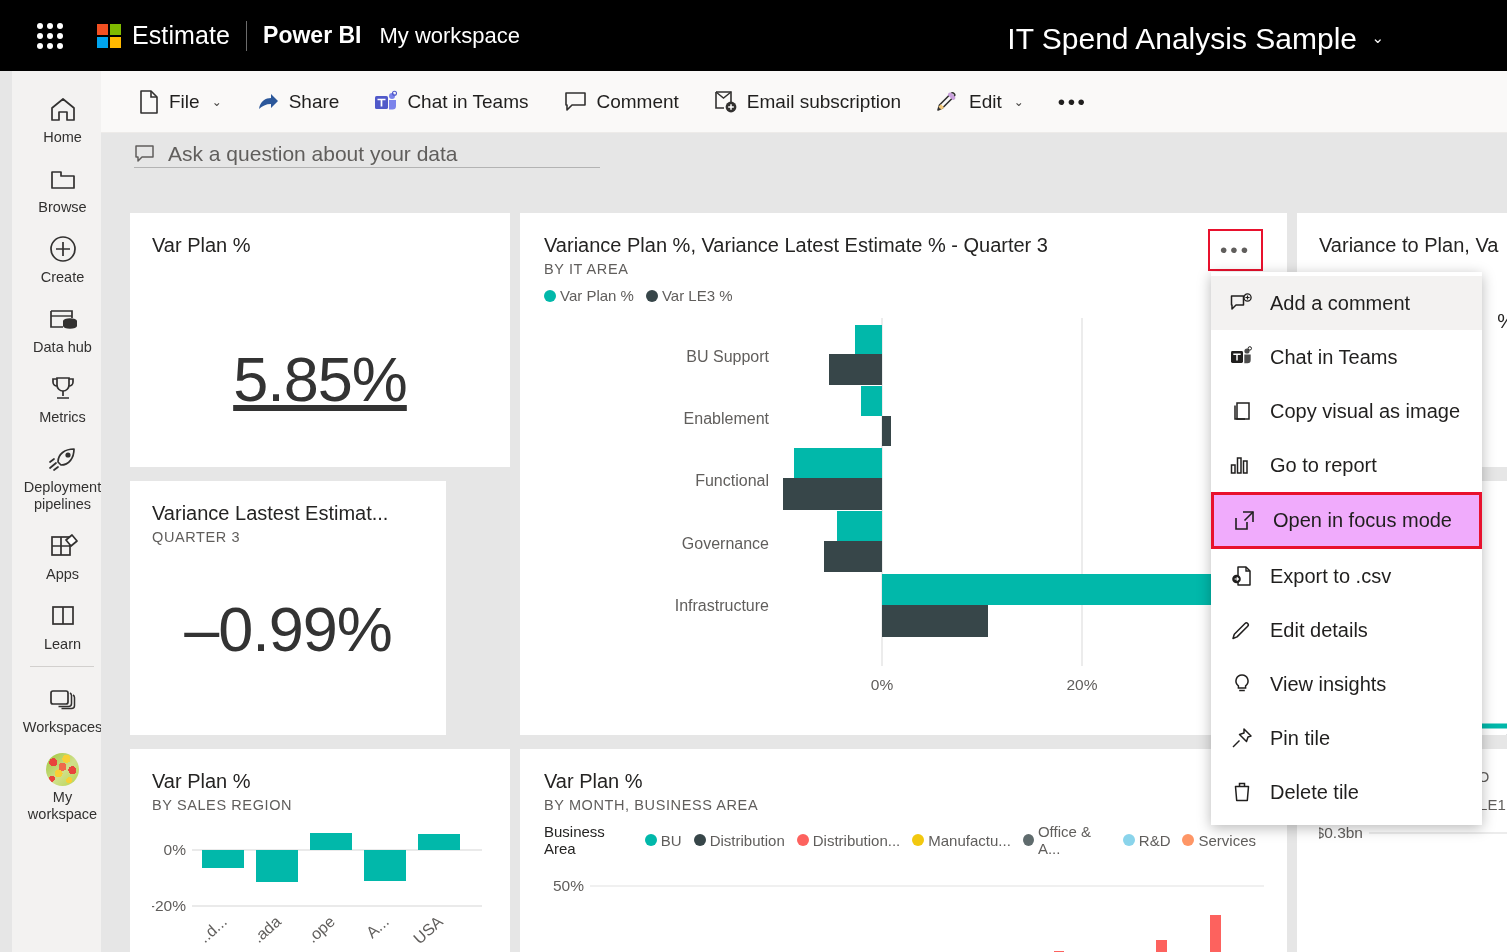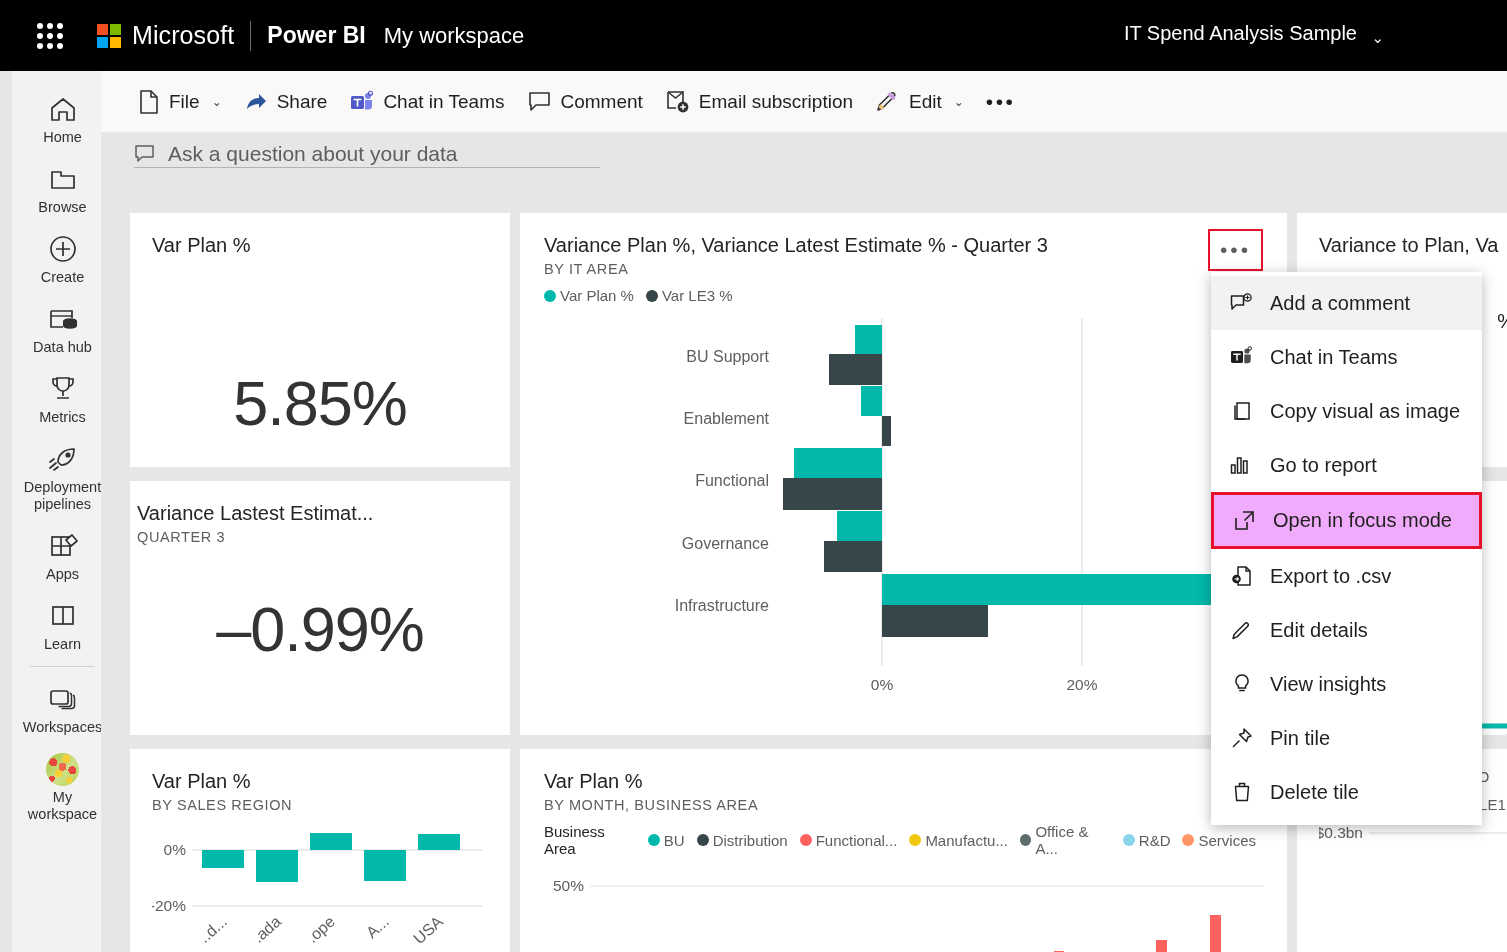--- a/index.html
+++ b/index.html
@@ -33,21 +33,21 @@
   .ms-logo i:nth-child(3) { background: #00a4ef; }
   .ms-logo i:nth-child(4) { background: #ffb900; }
   .ms-word {
     color: #fff; font-size: 25px; margin-left: 11px; letter-spacing: .1px;
   }
   .vdiv { width: 1px; height: 30px; background: #6b6b6b; margin: 0 16px; }
   .pbi-name { color: #fff; font-size: 23px; font-weight: bold; }
   .ws-name { color: #fff; font-size: 22px; margin-left: 18px; font-weight: 400; }
   .rep-title {
     position: absolute; right: 150px; top: 22px;
-    color: #fff; font-size: 20px; white-space: nowrap;
+    color: #fff; font-size: 30px; white-space: nowrap;
   }
   .rep-chev {
     position: absolute; right: 123px; top: 29px;
     color: #fff; font-size: 15px;
   }
 
   
   .leftnav {
     position: absolute; top: 71px; left: 0; width: 101px; height: 881px;
     background: #f3f2f1; border-right: 1px solid #e1dfdd;
@@ -72,21 +72,21 @@
       radial-gradient(circle at 18% 78%, #e8453c 0 3px, transparent 3px),
       radial-gradient(circle at 70% 82%, #f7d036 0 3px, transparent 3px),
       radial-gradient(circle at 50% 42%, #ef6a4a 0 4px, transparent 4px),
       linear-gradient(135deg, #9fc63b, #cfe08a 55%, #b8d44e);
   }
 
   
   .cmdbar {
     position: absolute; top: 71px; left: 101px; width: 1406px; height: 62px;
     background: #faf9f8; border-bottom: 1px solid #edebe9;
-    display: flex; align-items: center; padding-left: 26px; gap: 0;
+    display: flex; align-items: center; padding-left: 26px; gap: 12px;
   }
   .cmd {
     display: flex; align-items: center; gap: 9px; height: 40px;
     padding: 0 11px; cursor: pointer; color: #201f1e; font-size: 19px;
     white-space: nowrap;
   }
   .cmd .chev { font-size: 12px; color: #484644; margin-left: 3px; }
   .cmd-dots { letter-spacing: 2.5px; font-size: 21px; color: #201f1e; }
 
   
@@ -163,21 +163,21 @@
     <i></i>
       <i></i>
       <i></i>
   </div>
   <div class="ms-logo">
     <i></i>
       <i></i>
       <i></i>
       <i></i>
   </div>
-  <span class="ms-word">Microsoft</span>
+  <span class="ms-word">Estimate</span>
   <span class="vdiv"></span>
   <span class="pbi-name">Power BI</span>
   <span class="ws-name">My workspace</span>
   <span class="rep-title">IT Spend Analysis Sample</span>
   <span class="rep-chev">⌄</span>
 </div>
 
 <div class="leftnav">
 
   <div class="nav-item">
@@ -351,24 +351,24 @@
         <path d="M2 2 h17 v11 H8 l-4 4 v-4 H2 Z" fill="none" stroke="#605e5c" stroke-width="1.5" stroke-linejoin="round"></path>
       </svg>
     <span class="qna-text">Ask a question about your data</span>
   </div>
 </div>
 
 <div class="canvas">
 
   <div class="tile" style="left:29px; top:17px; width:380px; height:254px; padding:20px 22px;">
     <div class="tile-title">Var Plan %</div>
-    <div class="kpi-value" style="margin-top:110px;">5.85%</div>
-  </div>
-
-  <div class="tile" style="left:29px; top:285px; width:380px; height:254px; padding:20px 7px;">
+    <div class="kpi-value" style="margin-top:86px;text-decoration:underline;">5.85%</div>
+  </div>
+
+  <div class="tile" style="left:29px; top:285px; width:316px; height:254px; padding:20px 22px;">
     <div class="tile-title">Variance Lastest Estimat...</div>
     <div class="tile-sub">QUARTER 3</div>
     <div class="kpi-value" style="margin-top:48px;">–0.99%</div>
   </div>
 
   <div class="tile" style="left:29px; top:553px; width:380px; height:203px; padding:20px 22px 0;">
     <div class="tile-title">Var Plan %</div>
     <div class="tile-sub">BY SALES REGION</div>
     <svg width="340" height="120" viewBox="0 0 340 120" style="margin-top:10px;">
       <line x1="40" y1="27" x2="330" y2="27" stroke="#e3e3e3" stroke-width="1.4"></line>
@@ -444,21 +444,21 @@
       <span class="grp">
           <span class="ldot" style="background:#01b8aa"></span>
           <span>BU</span>
         </span>
       <span class="grp">
           <span class="ldot" style="background:#374649"></span>
           <span>Distribution</span>
         </span>
       <span class="grp">
           <span class="ldot" style="background:#fd625e"></span>
-          <span>Functional...</span>
+          <span>Distribution...</span>
         </span>
       <span class="grp">
           <span class="ldot" style="background:#f2c80f"></span>
           <span>Manufactu...</span>
         </span>
       <span class="grp">
           <span class="ldot" style="background:#5f6b6d"></span>
           <span>Office &amp; A...</span>
         </span>
       <span class="grp">

